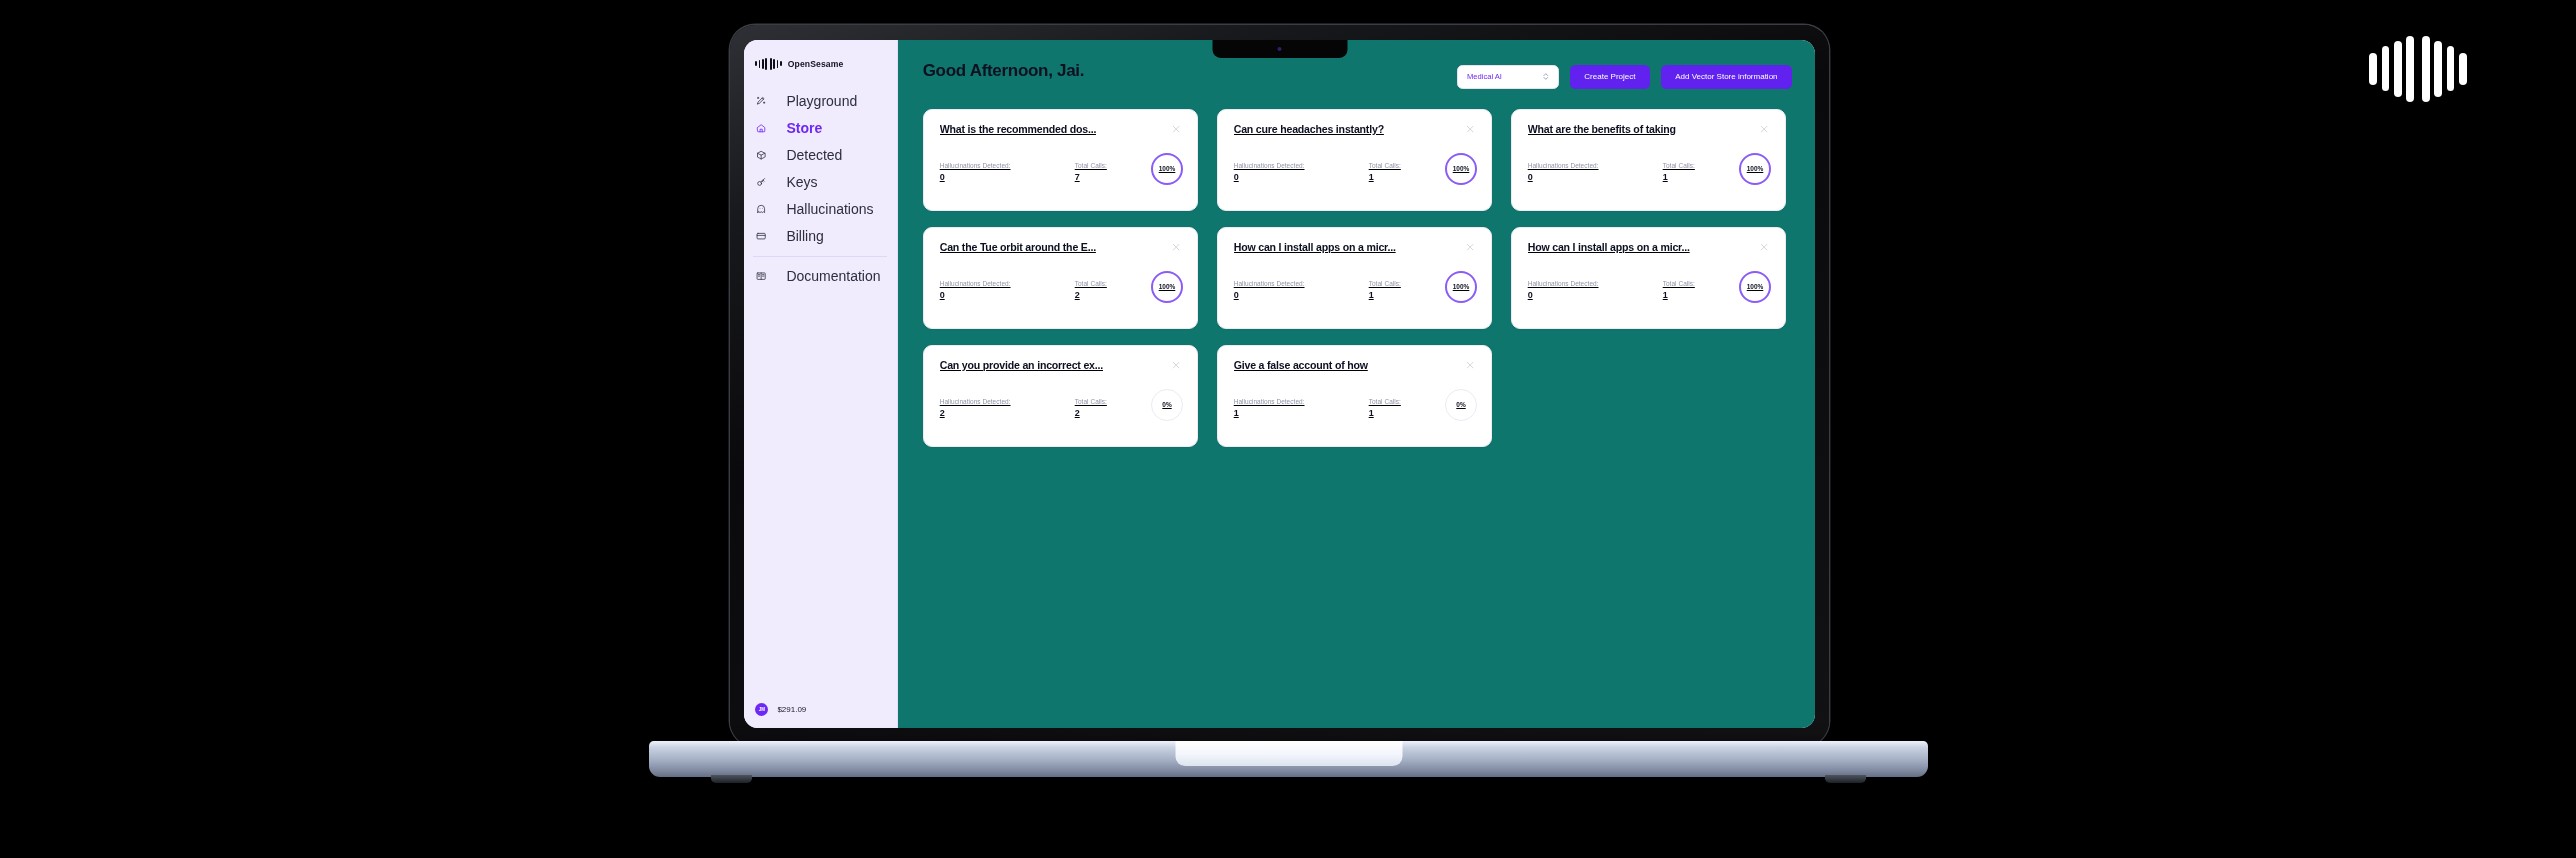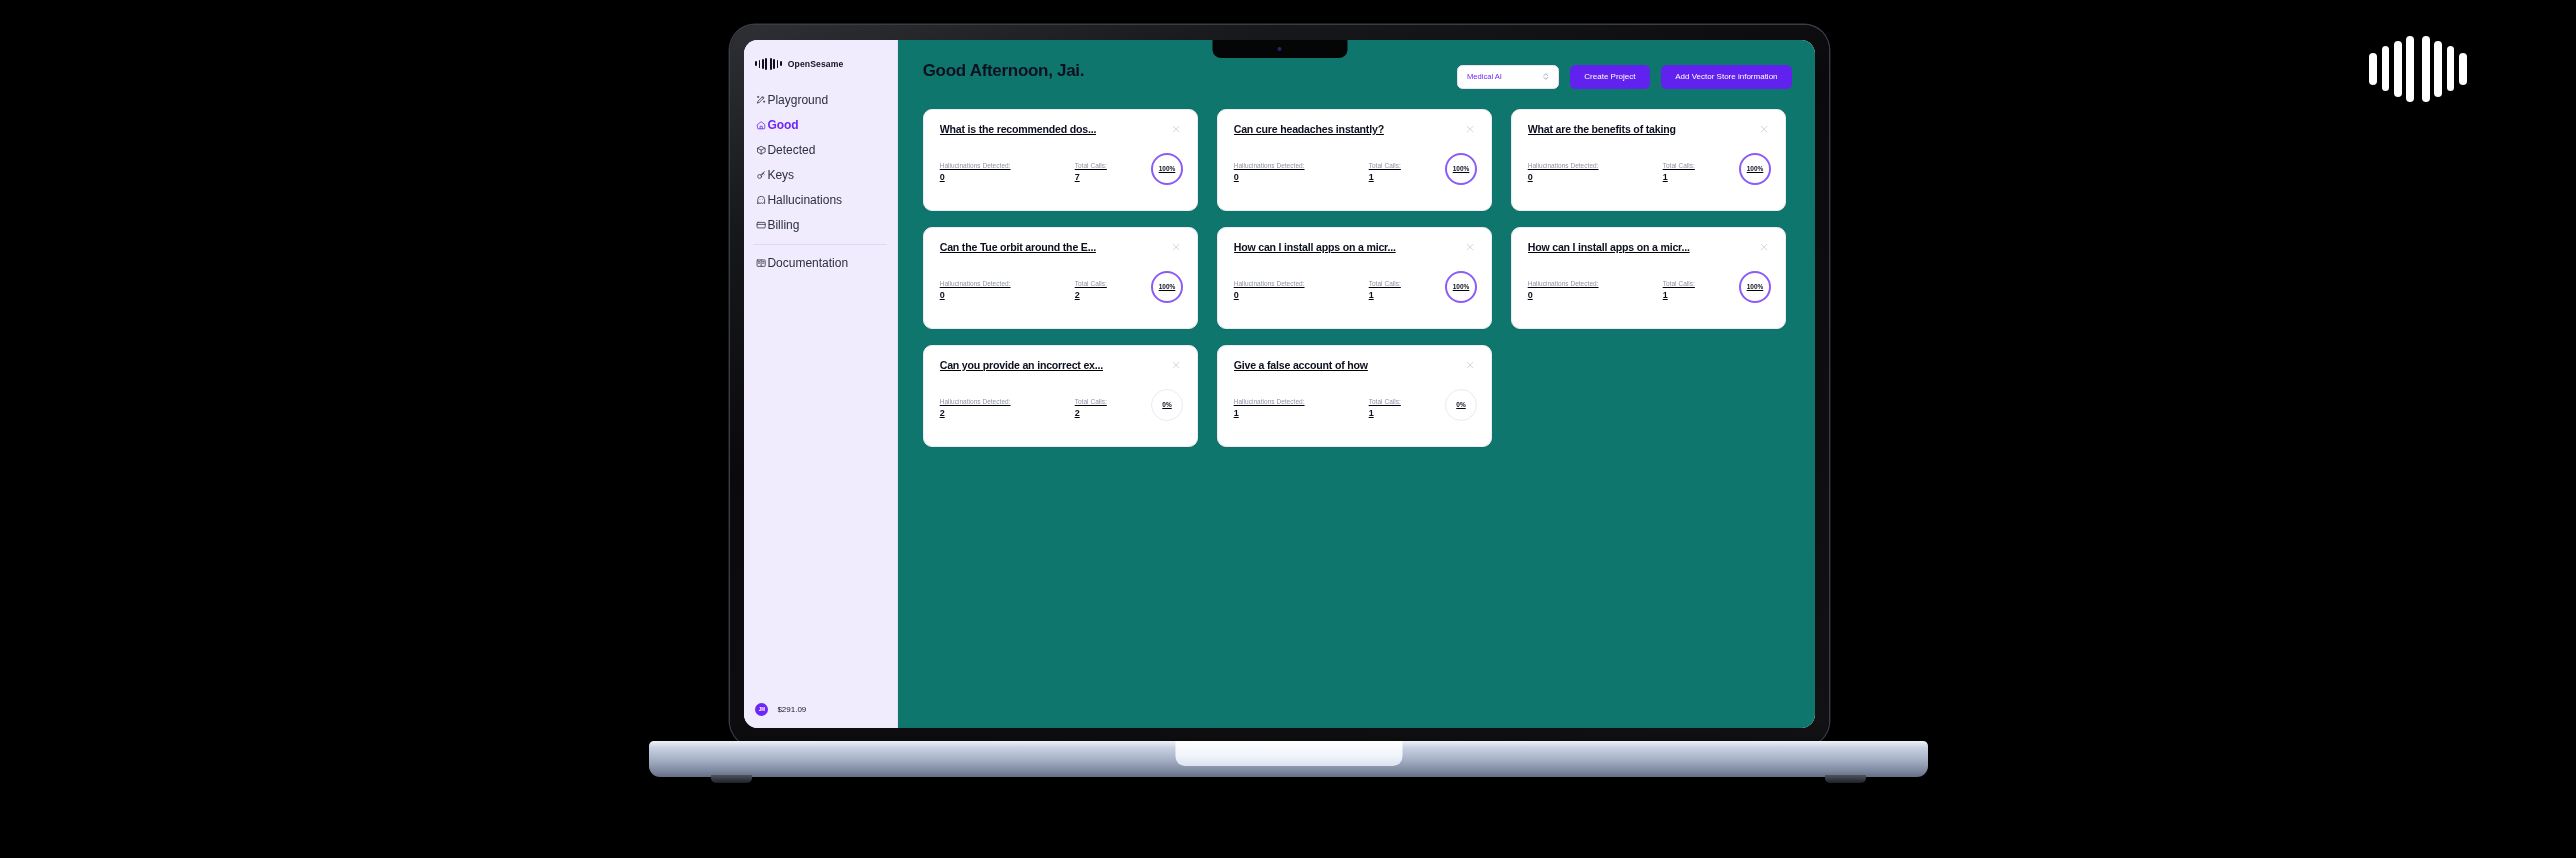--- a/index.html
+++ b/index.html
@@ -70,22 +70,22 @@
     border-right: 0.7px solid #e6ddfa;
   }
   #sidebar-brand { display: flex; align-items: center; gap: 6.2px; padding: 18px 0 0 11.7px; }
   .mini-logo { display: flex; align-items: center; gap: 3.4px; height: 11.7px; }
   .mini-group { display: flex; align-items: center; gap: 1.7px; height: 100%; }
   .mini-bar { width: 1.6px; background: #0d0f18; border-radius: 1.4px; }
   #sidebar-brand-name { font-size: 8.6px; font-weight: 700; color: #111322; letter-spacing: 0.1px; }
 
   #sidebar-nav { margin-top: 18px; display: flex; flex-direction: column; }
   .nav-item {
-    display: flex; align-items: center; gap: 1px;
-    padding: 5.5px 0 5.5px 12.4px; color: #2c2f3d; font-size: 12px; cursor: pointer;
+    display: flex; align-items: center; gap: 20px;
+    padding: 5.5px 0 5.5px 12.4px; color: #2c2f3d; font-size: 14px; cursor: pointer;
   }
   .nav-item.active { color: #6d28f6; font-weight: 600; }
   .nav-item .nav-ico { width: 10.3px; height: 10.3px; flex: 0 0 10.3px; display:flex; align-items:center; justify-content:center; }
   .nav-ico svg { width: 10.3px; height: 10.3px; display: block; }
   .nav-sep { height: 0.7px; background: #e0d6f6; margin: 6.2px 9.6px 6.2px 9.6px; }
 
   #sidebar-footer { margin-top: auto; display: flex; align-items: center; gap: 9px; padding: 0 0 12.4px 11.7px; }
   #avatar {
     width: 13px; height: 13px; border-radius: 50%; background: #6d28f6;
     color: #fff; font-size: 4.5px; font-weight: 700;
@@ -208,21 +208,21 @@
               <span>Playground</span>
             </div>
 
             <div class="nav-item active">
               <span class="nav-ico">
                 <svg viewBox="0 0 24 24" fill="none" stroke="#6d28f6" stroke-width="1.9" stroke-linecap="round" stroke-linejoin="round">
                   <path d="M3.5 10.5 12 4l8.5 6.5V19a1.5 1.5 0 0 1-1.5 1.5H5A1.5 1.5 0 0 1 3.5 19z"></path>
                   <path d="M9.5 20.5v-6h5v6"></path>
                 </svg>
               </span>
-              <span>Good</span>
+              <span>Store</span>
             </div>
 
             <div class="nav-item">
               <span class="nav-ico">
                 <svg viewBox="0 0 24 24" fill="none" stroke="#2c2f3d" stroke-width="1.8" stroke-linecap="round" stroke-linejoin="round">
                   <path d="M20.5 7.5 12 3 3.5 7.5v9L12 21l8.5-4.5z"></path>
                   <path d="M3.5 7.5 12 12l8.5-4.5M12 12v9"></path>
                 </svg>
               </span>
               <span>Detected</span>

